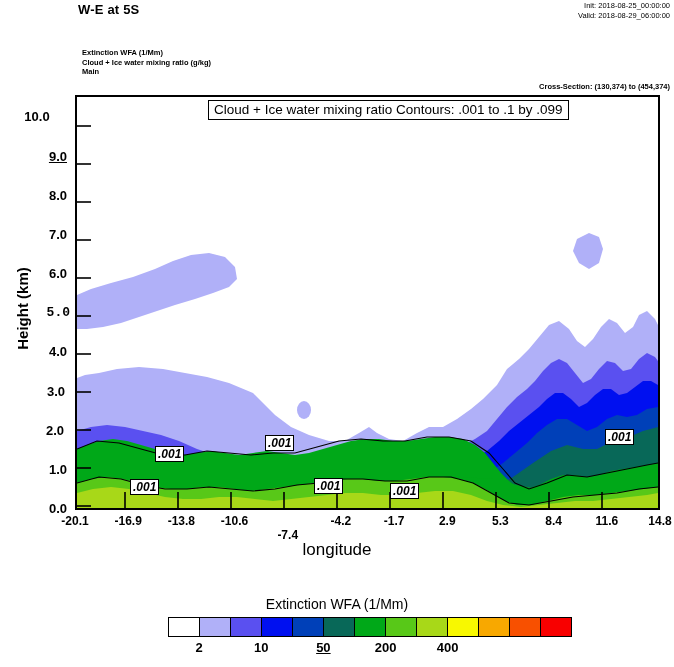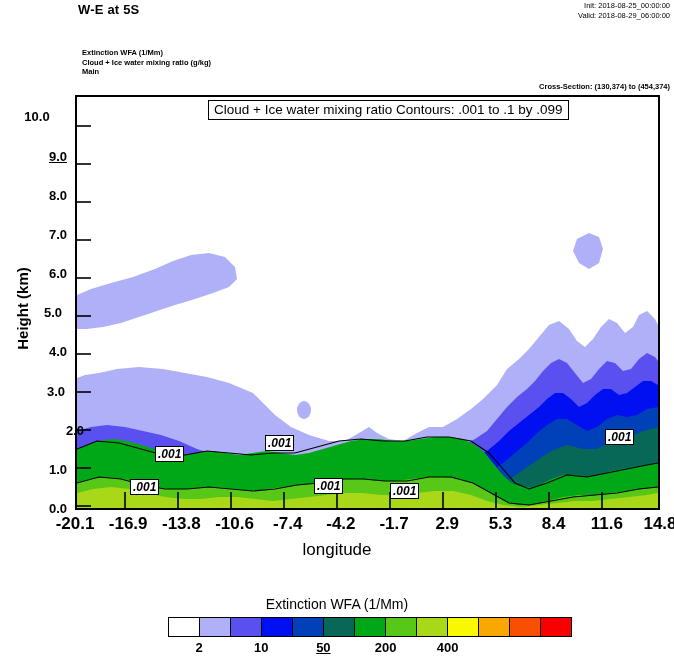--- a/index.html
+++ b/index.html
@@ -20,21 +20,21 @@
   #plotsvg{position:absolute;left:0;top:0;}
 
   
   #banner{left:208px;top:100px;border:1.6px solid #000;background:#fff;
           padding:1px 5px 2px 5px;font-size:13.5px;white-space:nowrap;}
 
   
   .ytick{position:absolute;right:678px;width:60px;text-align:right;
          font-size:13px;font-weight:bold;}
   .xtick{position:absolute;top:514px;width:70px;text-align:center;
-         font-size:17px;font-weight:bold;}
+         font-size:12px;font-weight:bold;}
   #ylab{left:-38px;top:300px;width:120px;text-align:center;font-size:15px;
         font-weight:bold;transform:rotate(-90deg);transform-origin:50% 50%;}
   #xlab{left:0;top:540px;width:674px;text-align:center;font-size:17px;}
 
   
   #cbtitle{left:0;top:596px;width:674px;text-align:center;font-size:14px;}
   #cbwrap{left:168px;top:617px;width:404px;height:20px;
           border:1px solid #000;box-sizing:border-box;display:flex;}
   #cbwrap div{flex:1 1 0;border-right:1px solid #000;}
   #cbwrap div:last-child{border-right:none;}
@@ -258,36 +258,36 @@
 </div>
 
 <div class="abs" id="banner">Cloud + Ice water mixing ratio Contours: .001 to .1 by .099</div>
 
 <div class="abs" id="ylab">Height (km)</div>
 <div class="abs" id="xlab">longitude</div>
 
 <div id="yticks">
     <div class="ytick" style="left: 7px; top: 501px; right: auto;">0.0</div>
     <div class="ytick" style="left: 7px; top: 461.849px; right: auto;">1.0</div>
-    <div class="ytick" style="left: 24px; top: 422.698px; right: auto;">2.0</div>
+    <div class="ytick" style="left: 4px; top: 422.698px; right: auto;">2.0</div>
     <div class="ytick" style="left: 5px; top: 383.547px; right: auto;">3.0</div>
     <div class="ytick" style="left: 7px; top: 344.396px; right: auto;">4.0</div>
-    <div class="ytick" style="left: 2px; top: 305.245px; right: auto;">5.0</div>
+    <div class="ytick" style="left: 10px; top: 305.245px; right: auto; font-family: Liberation Mono, monospace;">5.0</div>
     <div class="ytick" style="left: 7px; top: 266.094px; right: auto;">6.0</div>
     <div class="ytick" style="left: 7px; top: 226.943px; right: auto;">7.0</div>
     <div class="ytick" style="left: 7px; top: 187.792px; right: auto;">8.0</div>
     <div class="ytick" style="left: 7px; top: 148.642px; right: auto; text-decoration: underline;">9.0</div>
     <div class="ytick" style="left: 7px; top: 109.491px; right: auto; text-align: center;">10.0</div>
   </div>
 <div id="xticks">
     <div class="xtick" style="left: 40px;">-20.1</div>
     <div class="xtick" style="left: 93.1818px;">-16.9</div>
     <div class="xtick" style="left: 146.364px;">-13.8</div>
     <div class="xtick" style="left: 199.545px;">-10.6</div>
-    <div class="xtick" style="left: 252.727px;">-7.4</div>
+    <div class="xtick" style="left: 252.727px; margin-top: 14px;">-7.4</div>
     <div class="xtick" style="left: 305.909px;">-4.2</div>
     <div class="xtick" style="left: 359.091px;">-1.7</div>
     <div class="xtick" style="left: 412.273px;">2.9</div>
     <div class="xtick" style="left: 465.455px;">5.3</div>
     <div class="xtick" style="left: 518.636px;">8.4</div>
     <div class="xtick" style="left: 571.818px;">11.6</div>
     <div class="xtick" style="left: 625px;">14.8</div>
   </div>
 
 <div class="abs" id="cbtitle">Extinction WFA  (1/Mm)</div>

